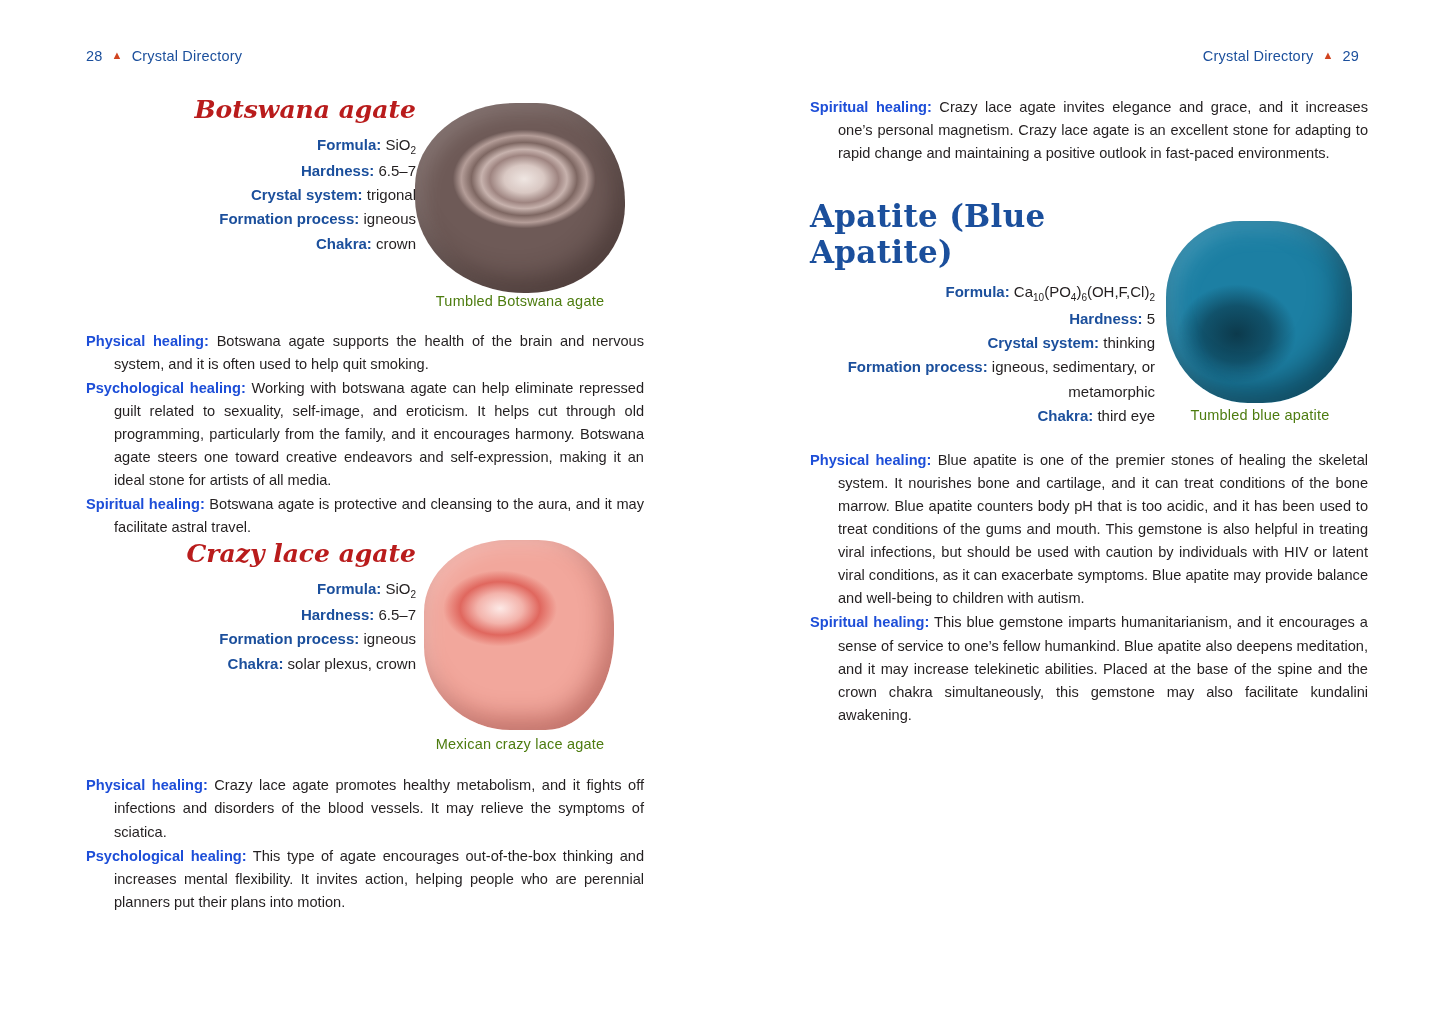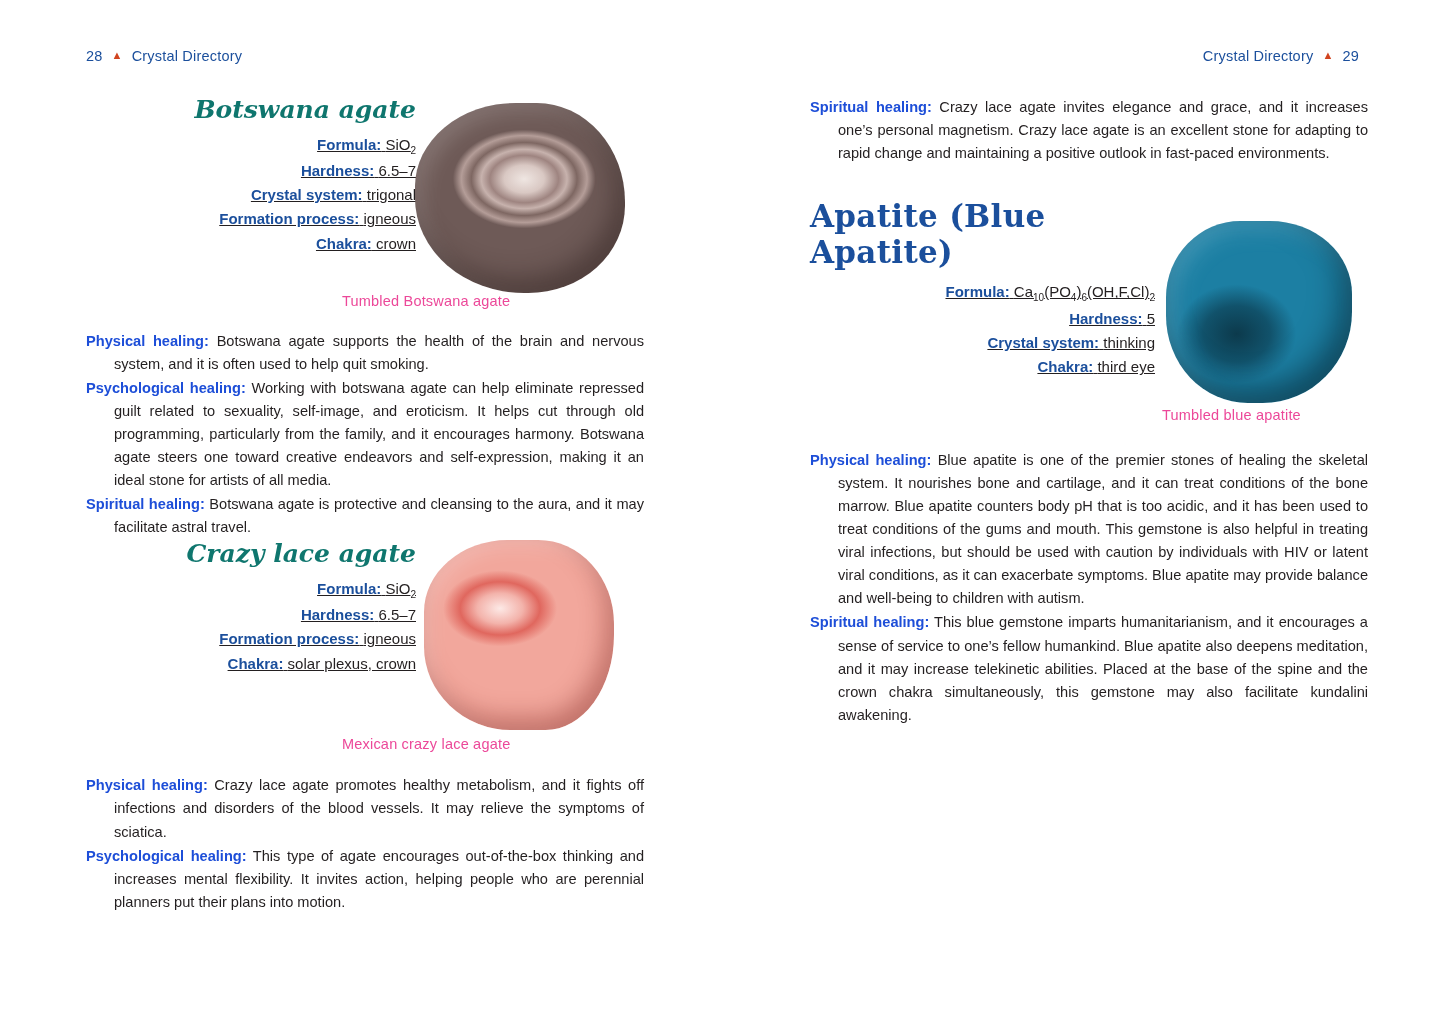--- a/index.html
+++ b/index.html
@@ -47,59 +47,59 @@
   }
   .col.left  { left: 86px; }
   .col.right { left: 810px; }
 
   
   .entry-title-script {
     font-family: "DejaVu Serif", serif;
     font-style: italic;
     font-weight: bold;
     font-size: 25px;
-    color: #0f766e;
+    color: #b91c1c;
     text-align: right;
     margin: 0 0 9px 0;
     line-height: 1.1;
   }
   .entry-title-main {
     font-family: "DejaVu Serif", serif;
     font-weight: bold;
     font-size: 31px;
     color: #1b4f9c;
     letter-spacing: .3px;
     margin: 0 0 10px 0;
     line-height: 1.15;
   }
 
   
   .props {
     text-align: right;
     font-size: 15px;
     line-height: 1.62;
-    text-decoration: underline;
   }
   .props .row { white-space: normal; }
   .props .lbl {
     color: #1b4f9c;
     font-weight: bold;
   }
   .props .val { color: #231f20; }
   sub { font-size: 10px; }
 
   
   .specimen {
     position: absolute;
     border-radius: 4px;
   }
   .caption {
     position: absolute;
     font-size: 14.5px;
-    color: #ec4899;
+    color: #4d7c0f;
+    text-align: center;
     letter-spacing: .2px;
     white-space: nowrap;
   }
 
   
   .bodytext {
     font-size: 14.6px;
     line-height: 1.58;
     text-align: justify;
     color: #231f20;
@@ -199,20 +199,21 @@
       <p><span class="lbl">Spiritual healing:</span><span> Crazy lace agate invites elegance and grace, and it increases one’s personal magnetism. Crazy lace agate is an excellent stone for adapting to rapid change and maintaining a positive outlook in fast-paced environments.</span></p>
     </div>
 
     <div class="block" style="height:250px; margin-top:34px;">
       <div style="width:345px;">
         <div class="entry-title-main">Apatite (Blue Apatite)</div>
         <div class="props">
           <div class="row"><span class="lbl">Formula:</span> <span class="val">Ca<sub>10</sub>(PO<sub>4</sub>)<sub>6</sub>(OH,F,Cl)<sub>2</sub></span></div>
           <div class="row"><span class="lbl">Hardness:</span> <span class="val">5</span></div>
           <div class="row"><span class="lbl">Crystal system:</span> <span class="val">thinking</span></div>
+          <div class="row"><span class="lbl">Formation process:</span> <span class="val">igneous, sedimentary, or metamorphic</span></div>
           <div class="row"><span class="lbl">Chakra:</span> <span class="val">third eye</span></div>
         </div>
       </div>
       <div class="specimen rock-apatite" style="left:356px; top:22px; width:186px; height:182px; border-radius:40% 44% 48% 44% / 42% 40% 50% 48%;"></div>
       <div class="caption" style="left:352px; top:208px; width:196px;">Tumbled blue apatite</div>
     </div>
 
     <div class="bodytext" style="">
       <p><span class="lbl">Physical healing:</span><span> Blue apatite is one of the premier stones of healing the skeletal system. It nourishes bone and cartilage, and it can treat conditions of the bone marrow. Blue apatite counters body pH that is too acidic, and it has been used to treat conditions of the gums and mouth. This gemstone is also helpful in treating viral infections, but should be used with caution by individuals with HIV or latent viral conditions, as it can exacerbate symptoms. Blue apatite may provide balance and well-being to children with autism.</span></p>
       <p><span class="lbl">Spiritual healing:</span><span> This blue gemstone imparts humanitarianism, and it encourages a sense of service to one’s fellow humankind. Blue apatite also deepens meditation, and it may increase telekinetic abilities. Placed at the base of the spine and the crown chakra simultaneously, this gemstone may also facilitate kundalini awakening.</span></p>

